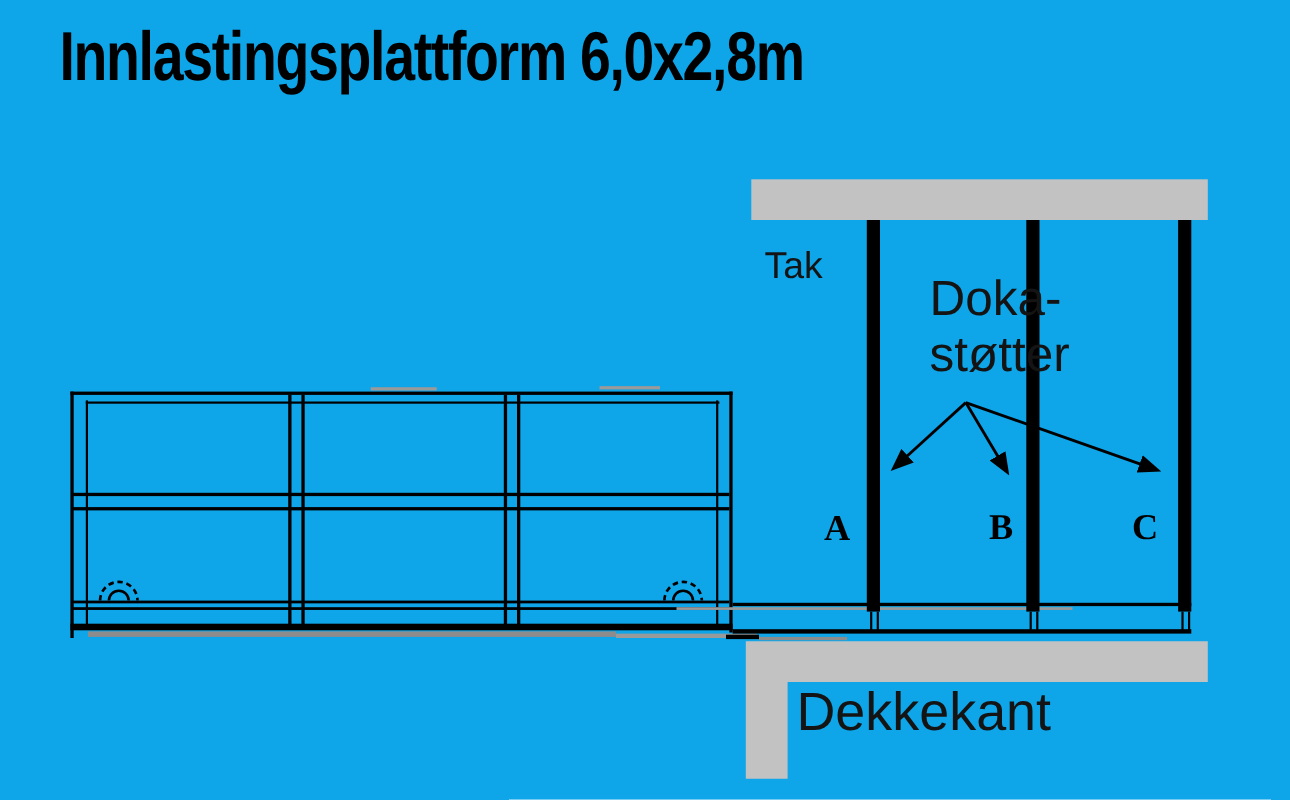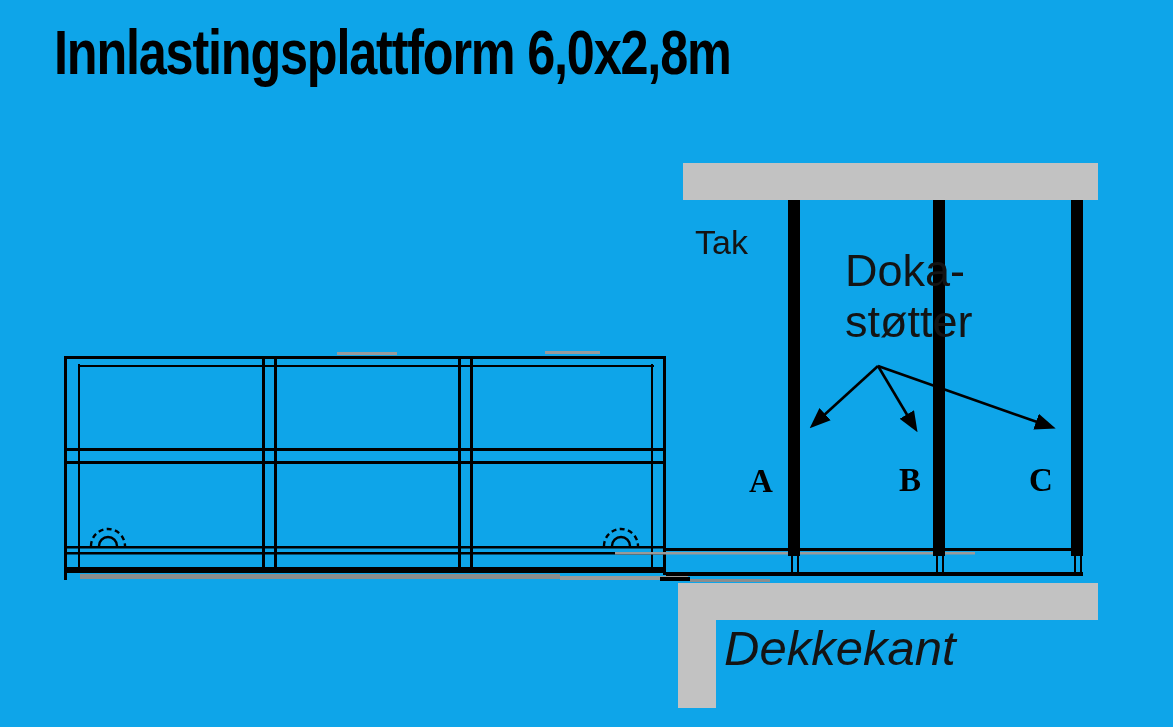--- a/index.html
+++ b/index.html
@@ -25,21 +25,21 @@
   }
   .diagram-svg{position:absolute;left:0;top:0;}
   .lbl{
     position:absolute;
     color:#141414;
     white-space:nowrap;
     line-height:1.05;
   }
   .lbl-tak{left:695px;top:197px;font-size:34px;margin-top:28px;}
   .lbl-doka{left:801px;top:245px;font-size:45px;line-height:51px;padding-left:44px;}
-  .lbl-dekkekant{left:724px;top:623px;font-size:49px;font-style:italic;}
+  .lbl-dekkekant{left:724px;top:623px;font-size:49px;}
   .prop-letter{
     font-family:"Liberation Serif", serif;
     font-weight:700;
     font-size:33px;
     color:#000;
   }
   .prop-letter.a{left:749px;top:464px;}
   .prop-letter.b{left:899px;top:463px;}
   .prop-letter.c{left:1029px;top:463px;}
   .ln{fill:#000;}

